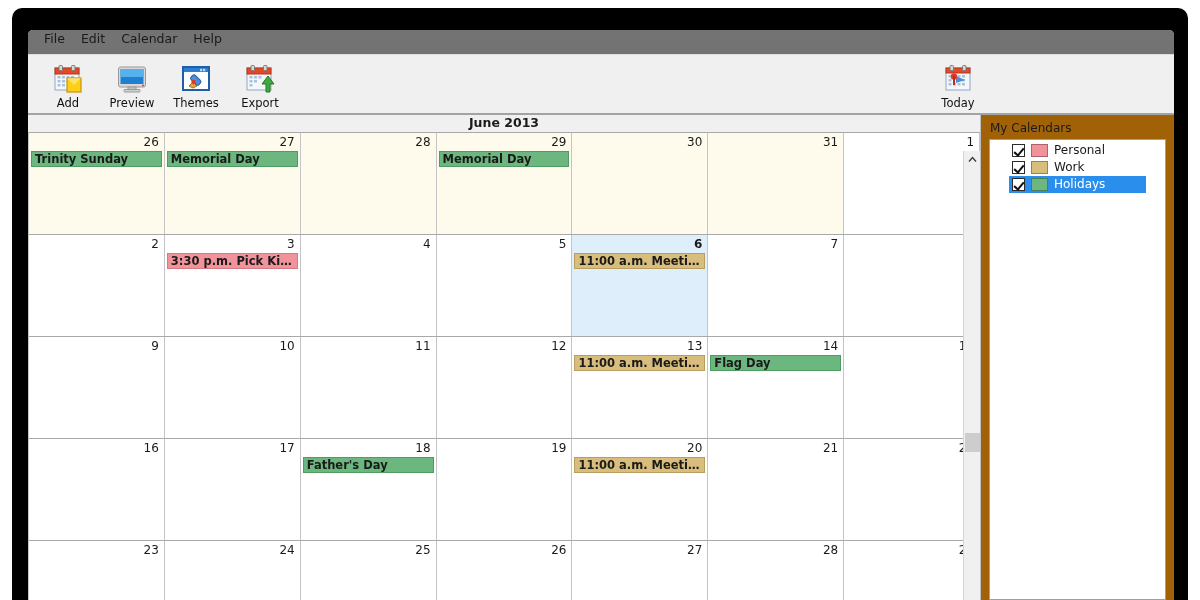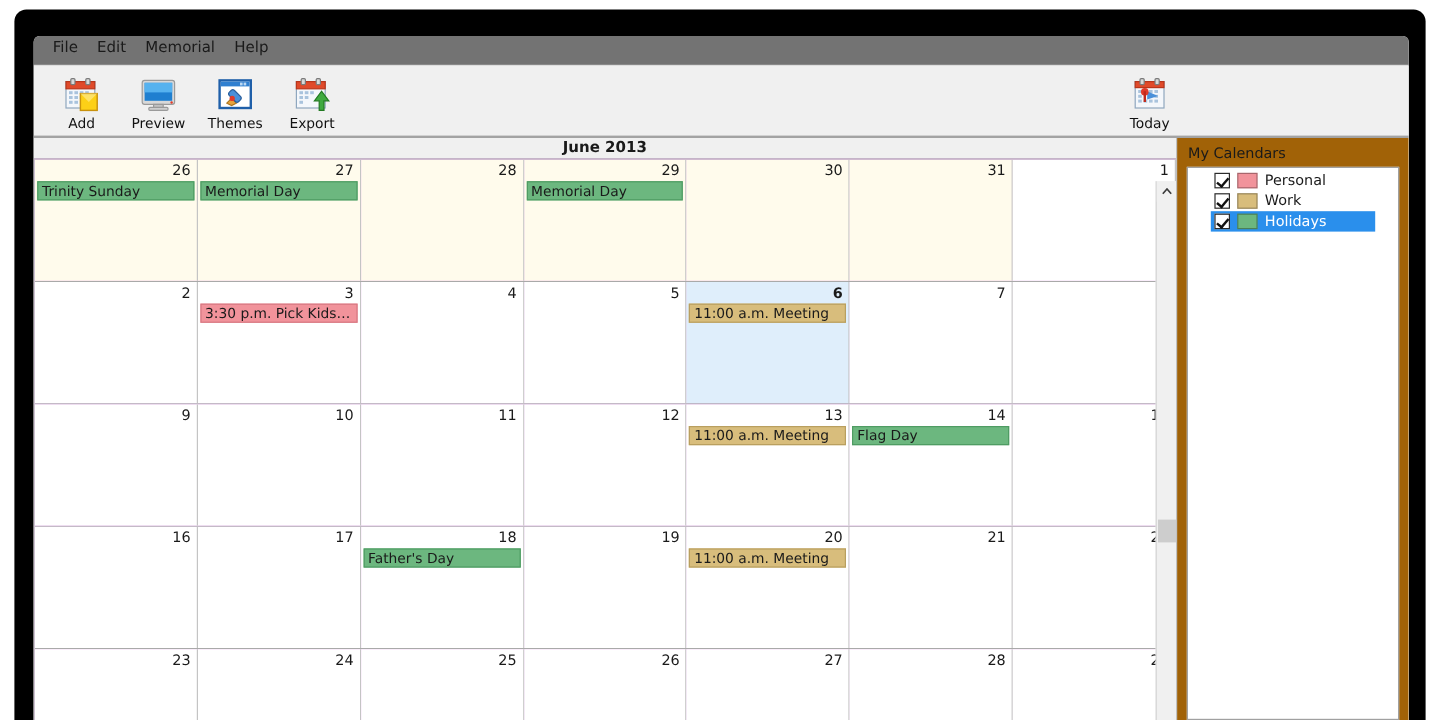--- a/index.html
+++ b/index.html
@@ -152,21 +152,21 @@
   .day.other  { background: #fffbec; }
   .day.selected { background: #dfeefb; }
   .daynum {
     text-align: right;
     font-size: 12px;
     color: #1a1a1a;
     padding-right: 5px;
     line-height: 14px;
   }
   .day.selected .daynum { font-weight: bold; }
-  .events { padding: 2px 2px 0 2px; display: flex; flex-direction: column; gap: 2px; }
+  .events { padding: 2px 2px 0 2px; display: flex; flex-direction: column; gap: 2px; font-weight: bold; }
   .event {
     font-size: 11.5px;
     color: #1a1a1a;
     line-height: 14px;
     height: 16px;
     padding: 0 3px;
     border: 1px solid rgba(0,0,0,.35);
     white-space: nowrap;
     overflow: hidden;
     text-overflow: ellipsis;
@@ -259,21 +259,21 @@
 <body>
 
 <div id="desktop">
   <div id="frame"></div>
 
   <div id="window">
 
     <div id="menubar">
       <div class="menu-item">File</div>
       <div class="menu-item">Edit</div>
-      <div class="menu-item">Memorial</div>
+      <div class="menu-item">Calendar</div>
       <div class="menu-item">Help</div>
     </div>
 
     <div id="toolbar">
 
       <div class="tool-btn">
         <span class="tool-ico">
           <svg class="tool-ico" viewBox="0 0 32 32">
             <rect x="3" y="5" width="24" height="22" fill="#f4f7fb" stroke="#8fa7bf" stroke-width="1"></rect>
             <rect x="3" y="5" width="24" height="6" fill="#e04a2a" stroke="#b8361b" stroke-width="1"></rect>

